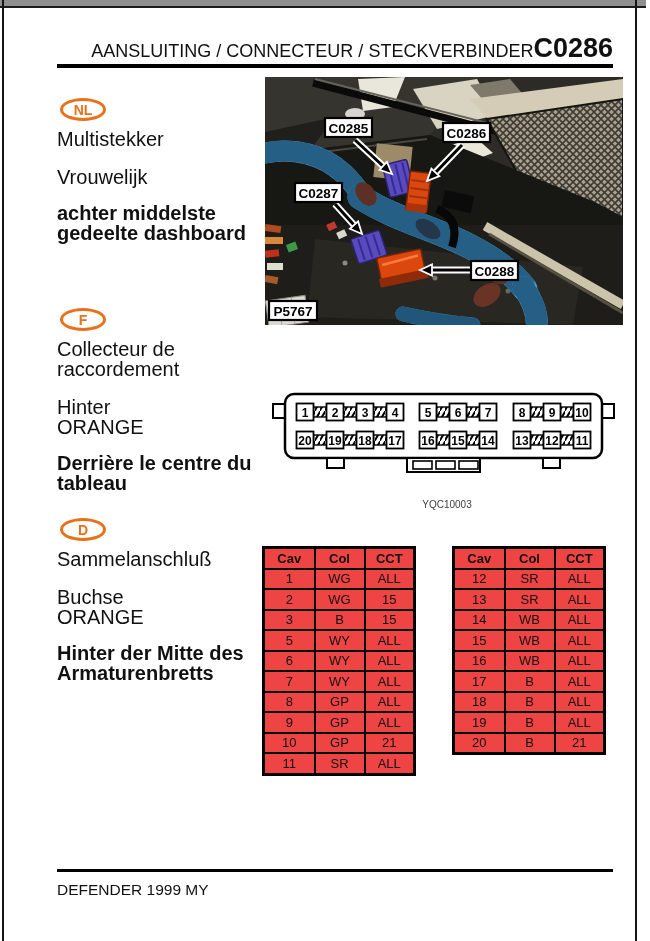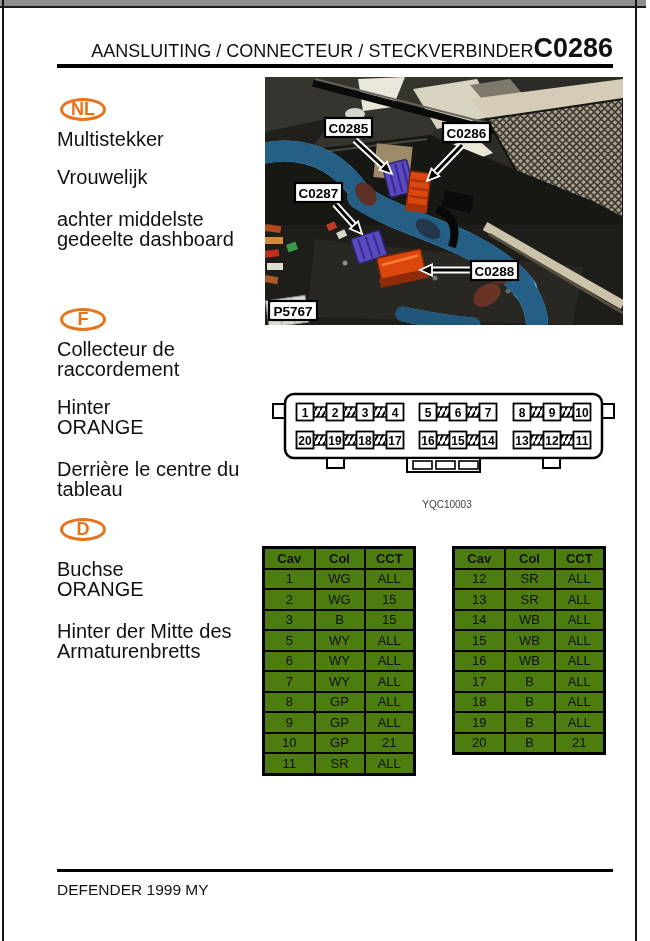--- a/index.html
+++ b/index.html
@@ -18,46 +18,46 @@
   #title-row { left:57px; top:33px; width:556px; display:flex; justify-content:flex-end; align-items:baseline; }
   .title-main { font-size:18px; white-space:nowrap; }
   .title-id   { font-size:27px; font-weight:bold; white-space:nowrap; }
   #title-rule { left:57px; top:64px; width:556px; height:4px; background:#000; }
 
   
   .lang-section { left:57px; width:206px; }
   #section-nl { top:98px; } #section-f { top:308px; } #section-d { top:518px; }
   .badge {
     width:46px; height:23px; border:3px solid #e8711c; border-radius:50%;
-    color:#e8711c; font-weight:bold; font-size:18px;
+    color:#e8711c; font-weight:bold; font-size:14px;
     display:flex; align-items:center; justify-content:center; box-sizing:border-box;
     margin-left:3px;
   }
   .sec-line { font-size:20px; line-height:20px; }
   .sec-type { margin-top:8px; }
   .sec-gender { margin-top:18px; }
-  .sec-location { margin-top:22px; width:200px; }
+  .sec-location { margin-top:16px; width:200px;font-weight:bold; }
 
   
   #photo-wrap { left:265px; top:77px; width:430px; height:248px; }
   #photo-svg text {
     font-family:"Liberation Sans", sans-serif; font-weight:bold;
     font-size:13.5px; fill:#000; text-anchor:middle;
   }
 
   
   #diagram-wrap { left:270px; top:391px; width:350px; height:86px; }
   #pin-svg text {
     font-family:"Liberation Sans", sans-serif; font-weight:bold;
     font-size:12px; fill:#000; text-anchor:middle;
   }
   #diagram-caption { left:387px; top:499px; width:120px; text-align:center; font-size:10px; color:#3d3d3d; }
 
   
-  .cav-table { border-collapse:collapse; border:3px solid #000; background:#4d7c0f; }
+  .cav-table { border-collapse:collapse; border:3px solid #000; background:#ef4444; }
   .cav-table th, .cav-table td {
     border:2px solid #000; text-align:center; vertical-align:middle;
     font-size:13px; height:18.5px; padding:0 2px;
   }
   .cav-table th { font-weight:bold; }
   #table-left  { left:262px; top:546px; } 
   #table-right { left:452px; top:546px; }
   .col-cav { width:51px; } .col-col { width:50px; } .col-cct { width:50px; }
 
   
@@ -87,20 +87,21 @@
 <div class="abs lang-section" id="section-f">
   <div class="badge">F</div>
   <div class="sec-line sec-type">Collecteur de raccordement</div>
   <div class="sec-line sec-gender">Hinter</div>
   <div class="sec-line">ORANGE</div>
   <div class="sec-line sec-location">Derrière le centre du tableau</div>
 </div>
 
 <div class="abs lang-section" id="section-d">
   <div class="badge">D</div>
+  <div class="sec-line sec-type">Sammelanschluß</div>
   <div class="sec-line sec-gender">Buchse</div>
   <div class="sec-line">ORANGE</div>
   <div class="sec-line sec-location">Hinter der Mitte des Armaturenbretts</div>
 </div>
 
 <div class="abs" id="photo-wrap">
 <svg id="photo-svg" width="358" height="248" viewBox="0 0 358 248">
   <defs>
     <pattern id="mesh" patternUnits="userSpaceOnUse" width="7" height="7">
       <rect width="7" height="7" fill="#a9a190"></rect>

